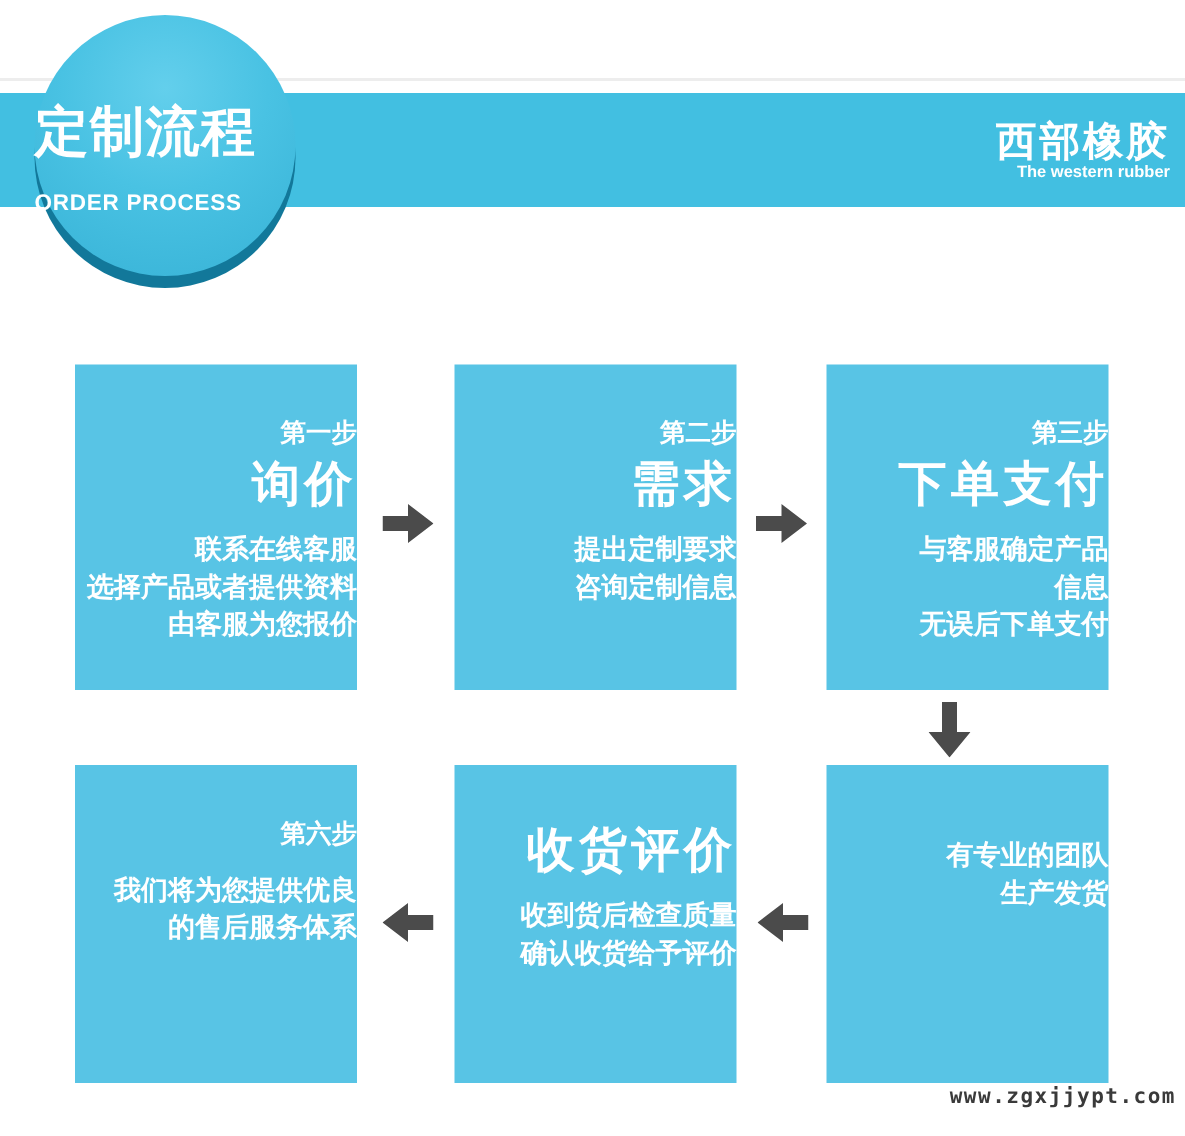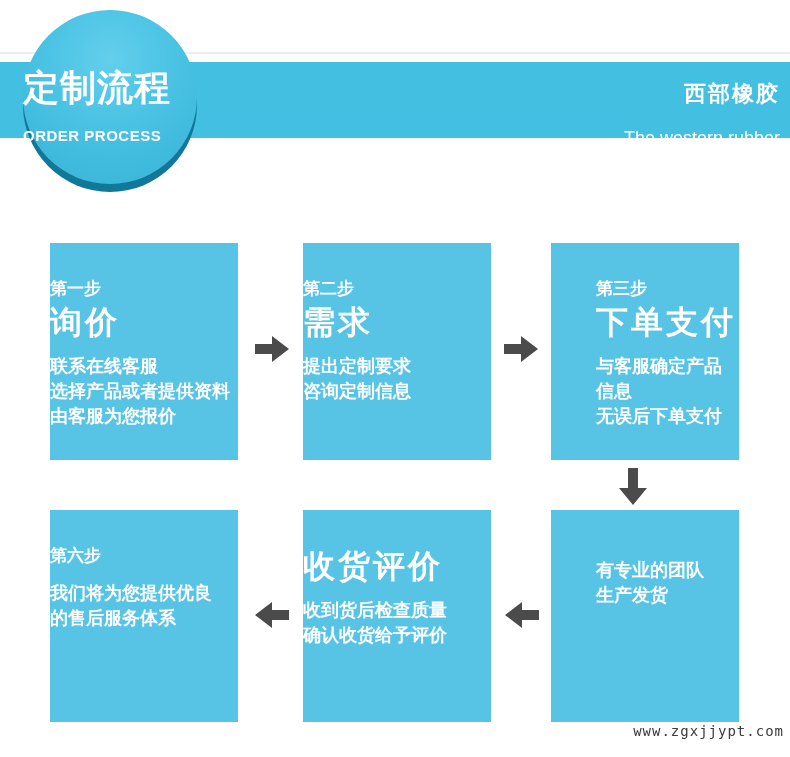--- a/index.html
+++ b/index.html
@@ -61,37 +61,38 @@
   }
 
   
   .brand {
     position: absolute;
     right: 10px; top: 79px;
     text-align: right;
     color: #ffffff;
   }
   .brand-title {
-    font-size: 22px;
+    font-size: 27px;
     font-weight: bold;
     letter-spacing: 2px;
     line-height: 30px;
   }
   .brand-subtitle {
-    font-size: 18px;
-    margin-top: 19px;
+    font-size: 11px;
+    margin-top: 0;
+    font-weight: bold;
   }
 
   
   .box {
     position: absolute;
     width: 188px;
     background: #58c4e5;
     color: #ffffff;
-    text-align: left;
+    text-align: right;
     padding-top: 34px;
   }
   .row1 { top: 243px; height: 217px; }
   .row2 { top: 510px; height: 212px; }
   .col1 { left: 50px; }
   .col2 { left: 303px; }
   .col3 { left: 551px; padding-left: 45px; }
 
   .step-label {
     font-size: 17px;
@@ -125,21 +126,21 @@
   .arrow-34 { left: 619px; top: 468px; }
   .arrow-45 { left: 505px; top: 601px; }
   .arrow-56 { left: 255px; top: 601px; }
 
   
   .site-url {
     position: absolute;
     right: 6px; top: 723px;
     font-family: "DejaVu Sans Mono", "Liberation Mono", monospace;
     font-size: 14px;
-    font-weight: normal;
+    font-weight: bold;
     letter-spacing: 1px;
     color: #3a3a3a;
   }
 </style>
 </head>
 <body>
 
 <div class="ribbon-shadow-line"></div>
 <div class="ribbon"></div>
 

